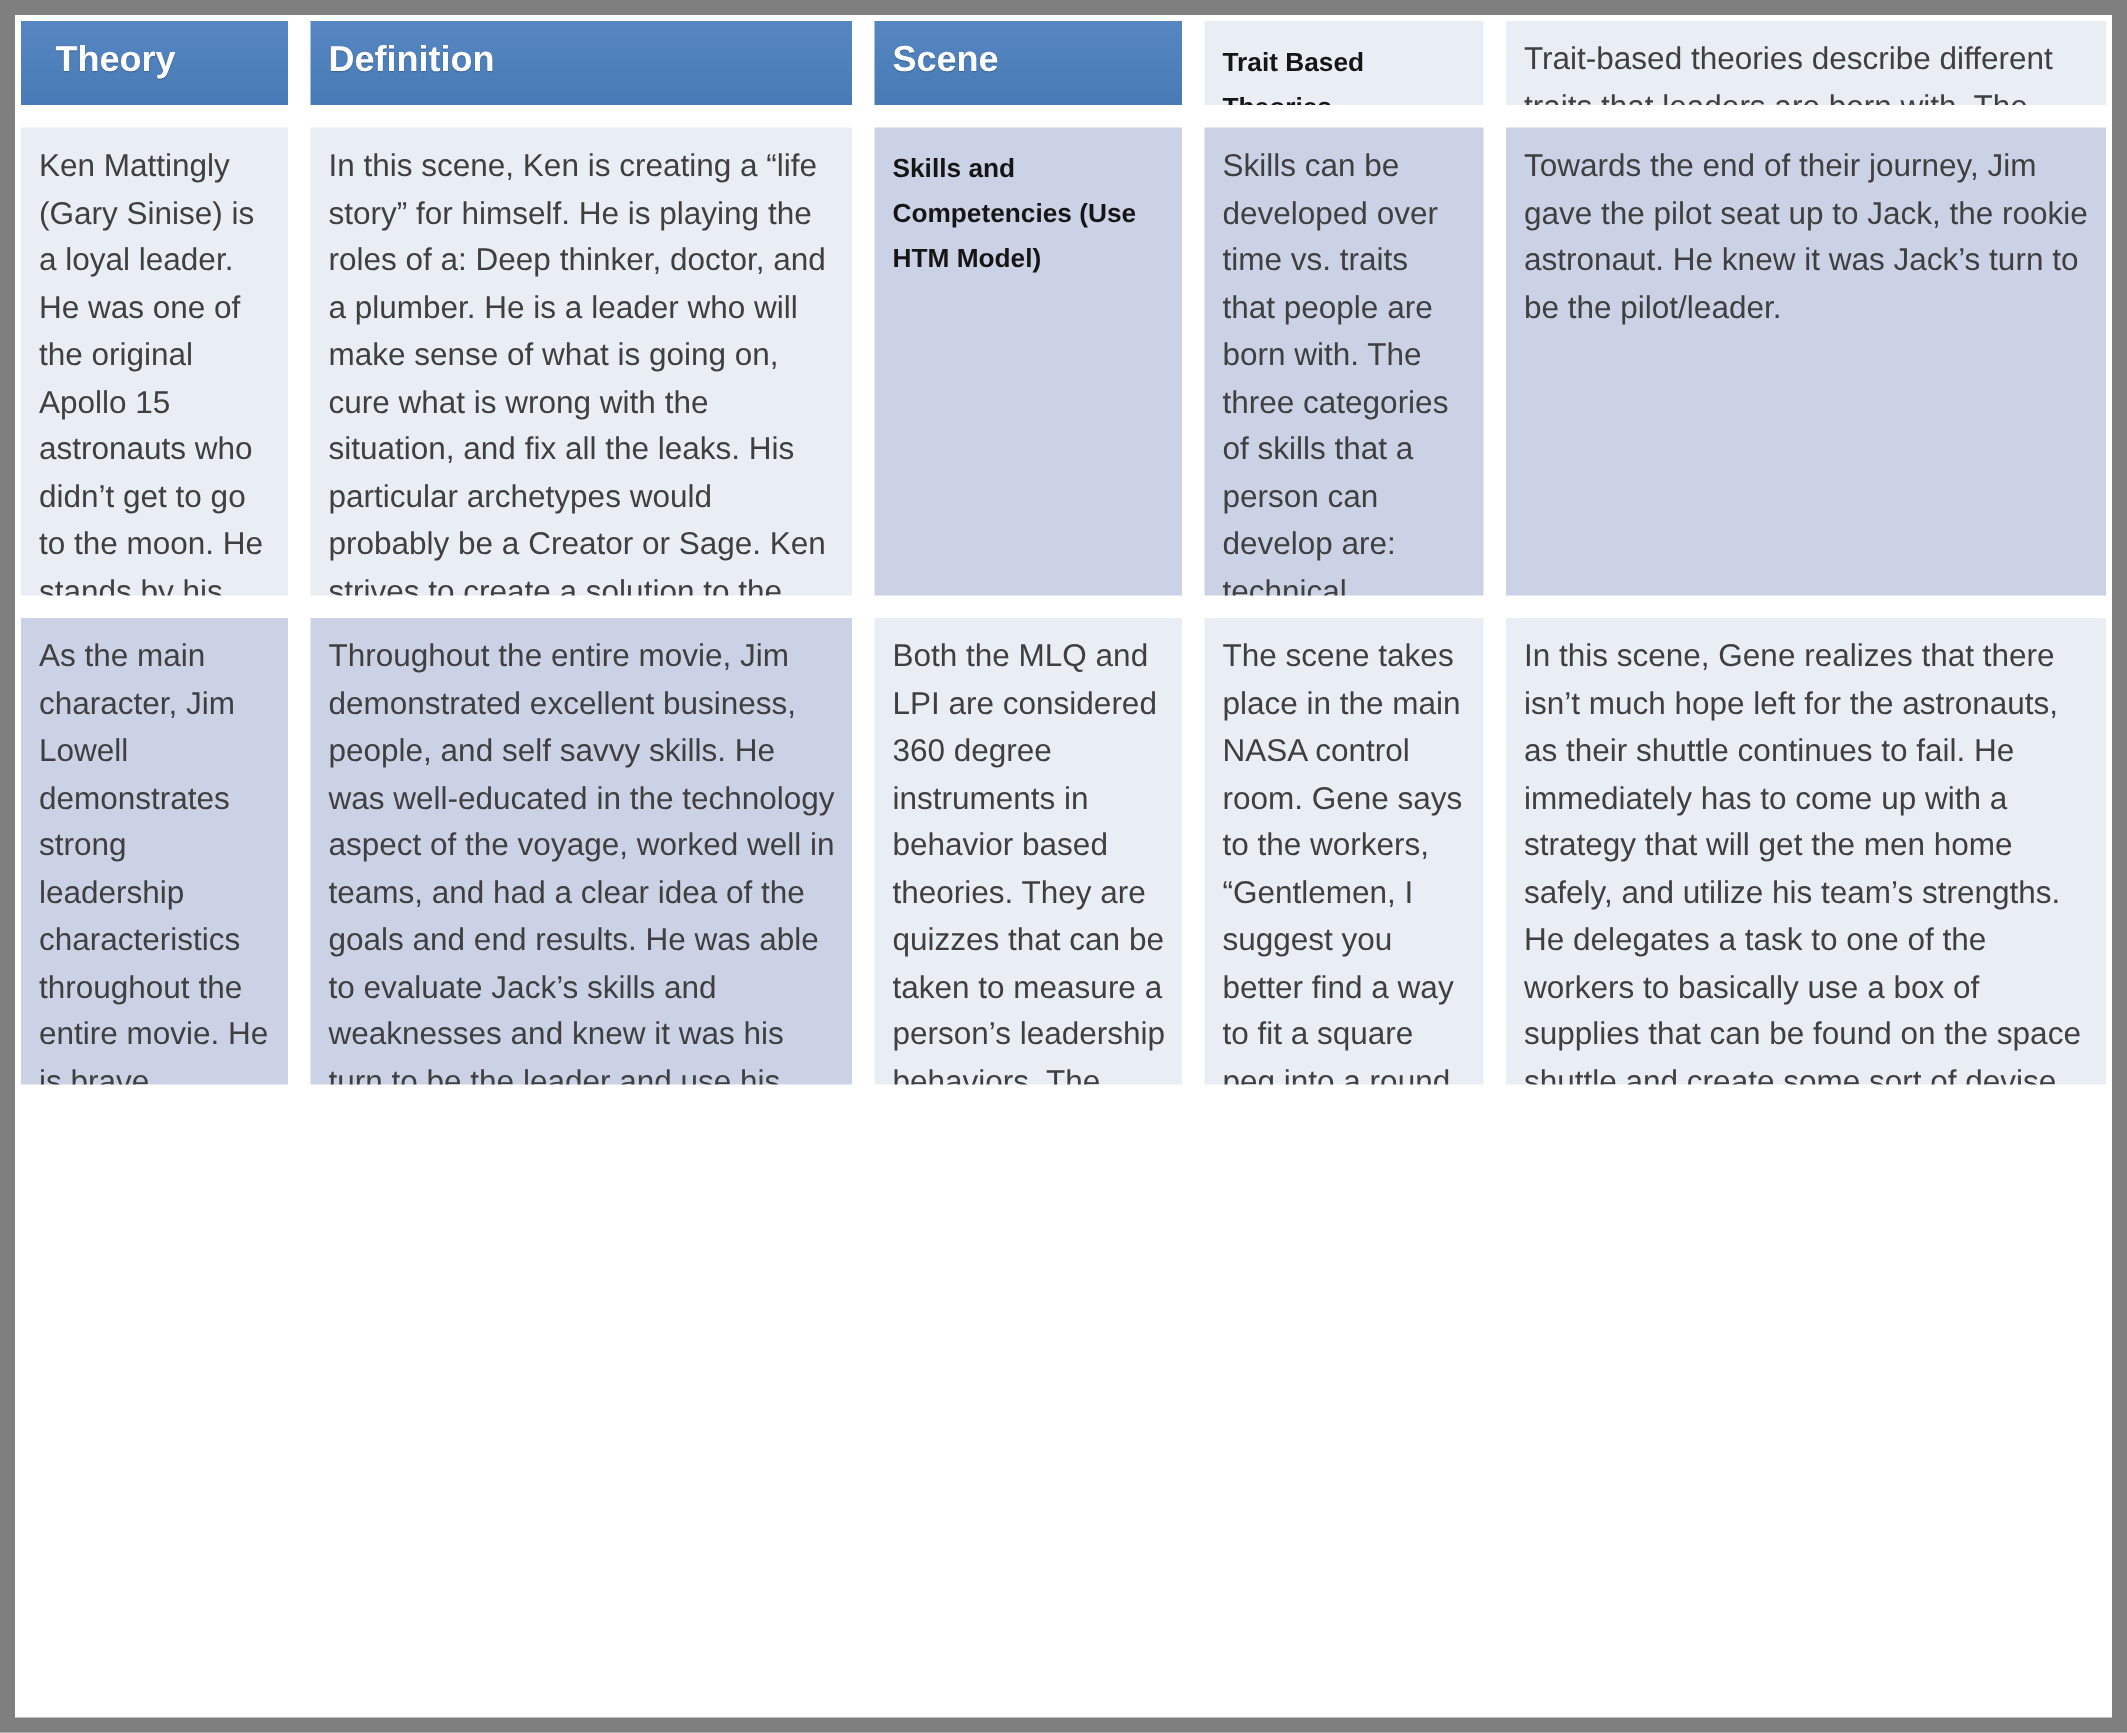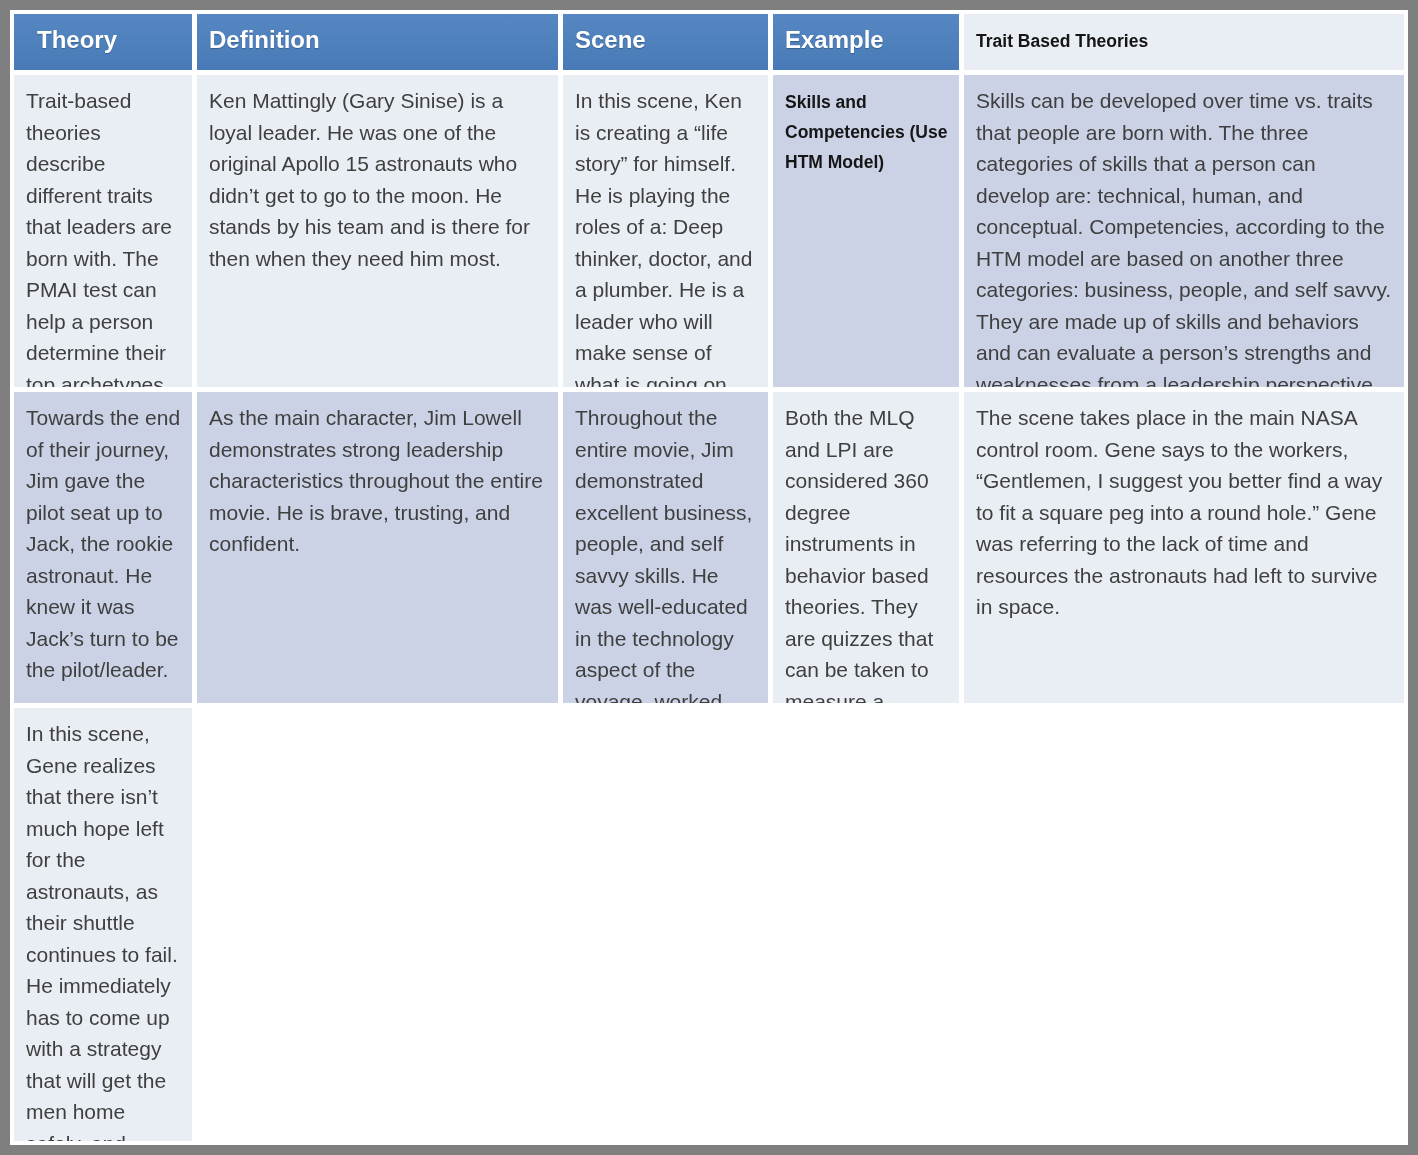--- a/index.html
+++ b/index.html
@@ -17,21 +17,21 @@
   .table-wrap {
     width: 100%; height: 100%;
     background: #FFFFFF;
     padding: 4px;
   }
   .grid {
     width: 100%; height: 100%;
     display: grid;
     grid-template-columns: 178px 361px 205px 186px 1fr;
     grid-template-rows: 56px 312px 311px 1fr;
-    gap: 5px;
+    gap: 15px;
     background: #FFFFFF;
   }
   .cell {
     overflow: hidden;
   }
   .cell.header {
     background: linear-gradient(to bottom,
       var(--header-bg-light, #5687C2) 0%,
       var(--header-bg, #4E80BC) 55%,
       var(--header-bg-dark, #477AB6) 100%);
@@ -63,21 +63,20 @@
 </head>
 <body>
 
 <div class="frame">
   <div class="table-wrap">
     <div class="grid">
 
       <div class="cell header first">Theory</div>
       <div class="cell header">Definition</div>
       <div class="cell header">Scene</div>
-      <div class="cell header">Example</div>
 
       <div class="cell body theory row-light">Trait Based Theories</div>
       <div class="cell body row-light">Trait-based theories describe different traits that leaders are born with.  The PMAI test can help a person determine their top archetypes.  Archetypes are psychological structures represented in symbols, images, and themes common to all cultures and all times.  Leaders can also be defined by their life stories, such as: “The carpenter”  or “The diplomat”.</div>
       <div class="cell body row-light">Ken Mattingly (Gary Sinise) is a loyal leader.  He was one of the original Apollo 15 astronauts who didn’t get to go to the moon.  He stands by his team and is there for then when they need him most.</div>
       <div class="cell body row-light">In this scene, Ken is creating a “life story” for himself.  He is playing the roles of a: Deep thinker, doctor, and a plumber.  He is a leader who will make sense of what is going on, cure what is wrong with the situation, and fix all the leaks.  His particular archetypes would probably be a Creator or Sage.  Ken strives to create a solution to the problem and  refuses to stop trying.</div>
 
       <div class="cell body theory row-dark">Skills and Competencies (Use HTM Model)</div>
       <div class="cell body row-dark">Skills can be developed over time vs. traits that people are born with.  The three categories of skills that a person can develop are: technical, human, and conceptual.  Competencies, according to the HTM model are based on another three categories: business, people, and self savvy.  They are made up of skills and behaviors and can evaluate a person’s strengths and weaknesses from a leadership perspective.</div>
       <div class="cell body row-dark">Towards the end of their journey, Jim gave the pilot seat up to Jack, the rookie astronaut.  He knew it was Jack’s turn to be the pilot/leader.</div>
       <div class="cell body row-dark">As the main character, Jim Lowell demonstrates strong leadership characteristics throughout the entire movie.  He is brave, trusting, and confident.</div>

